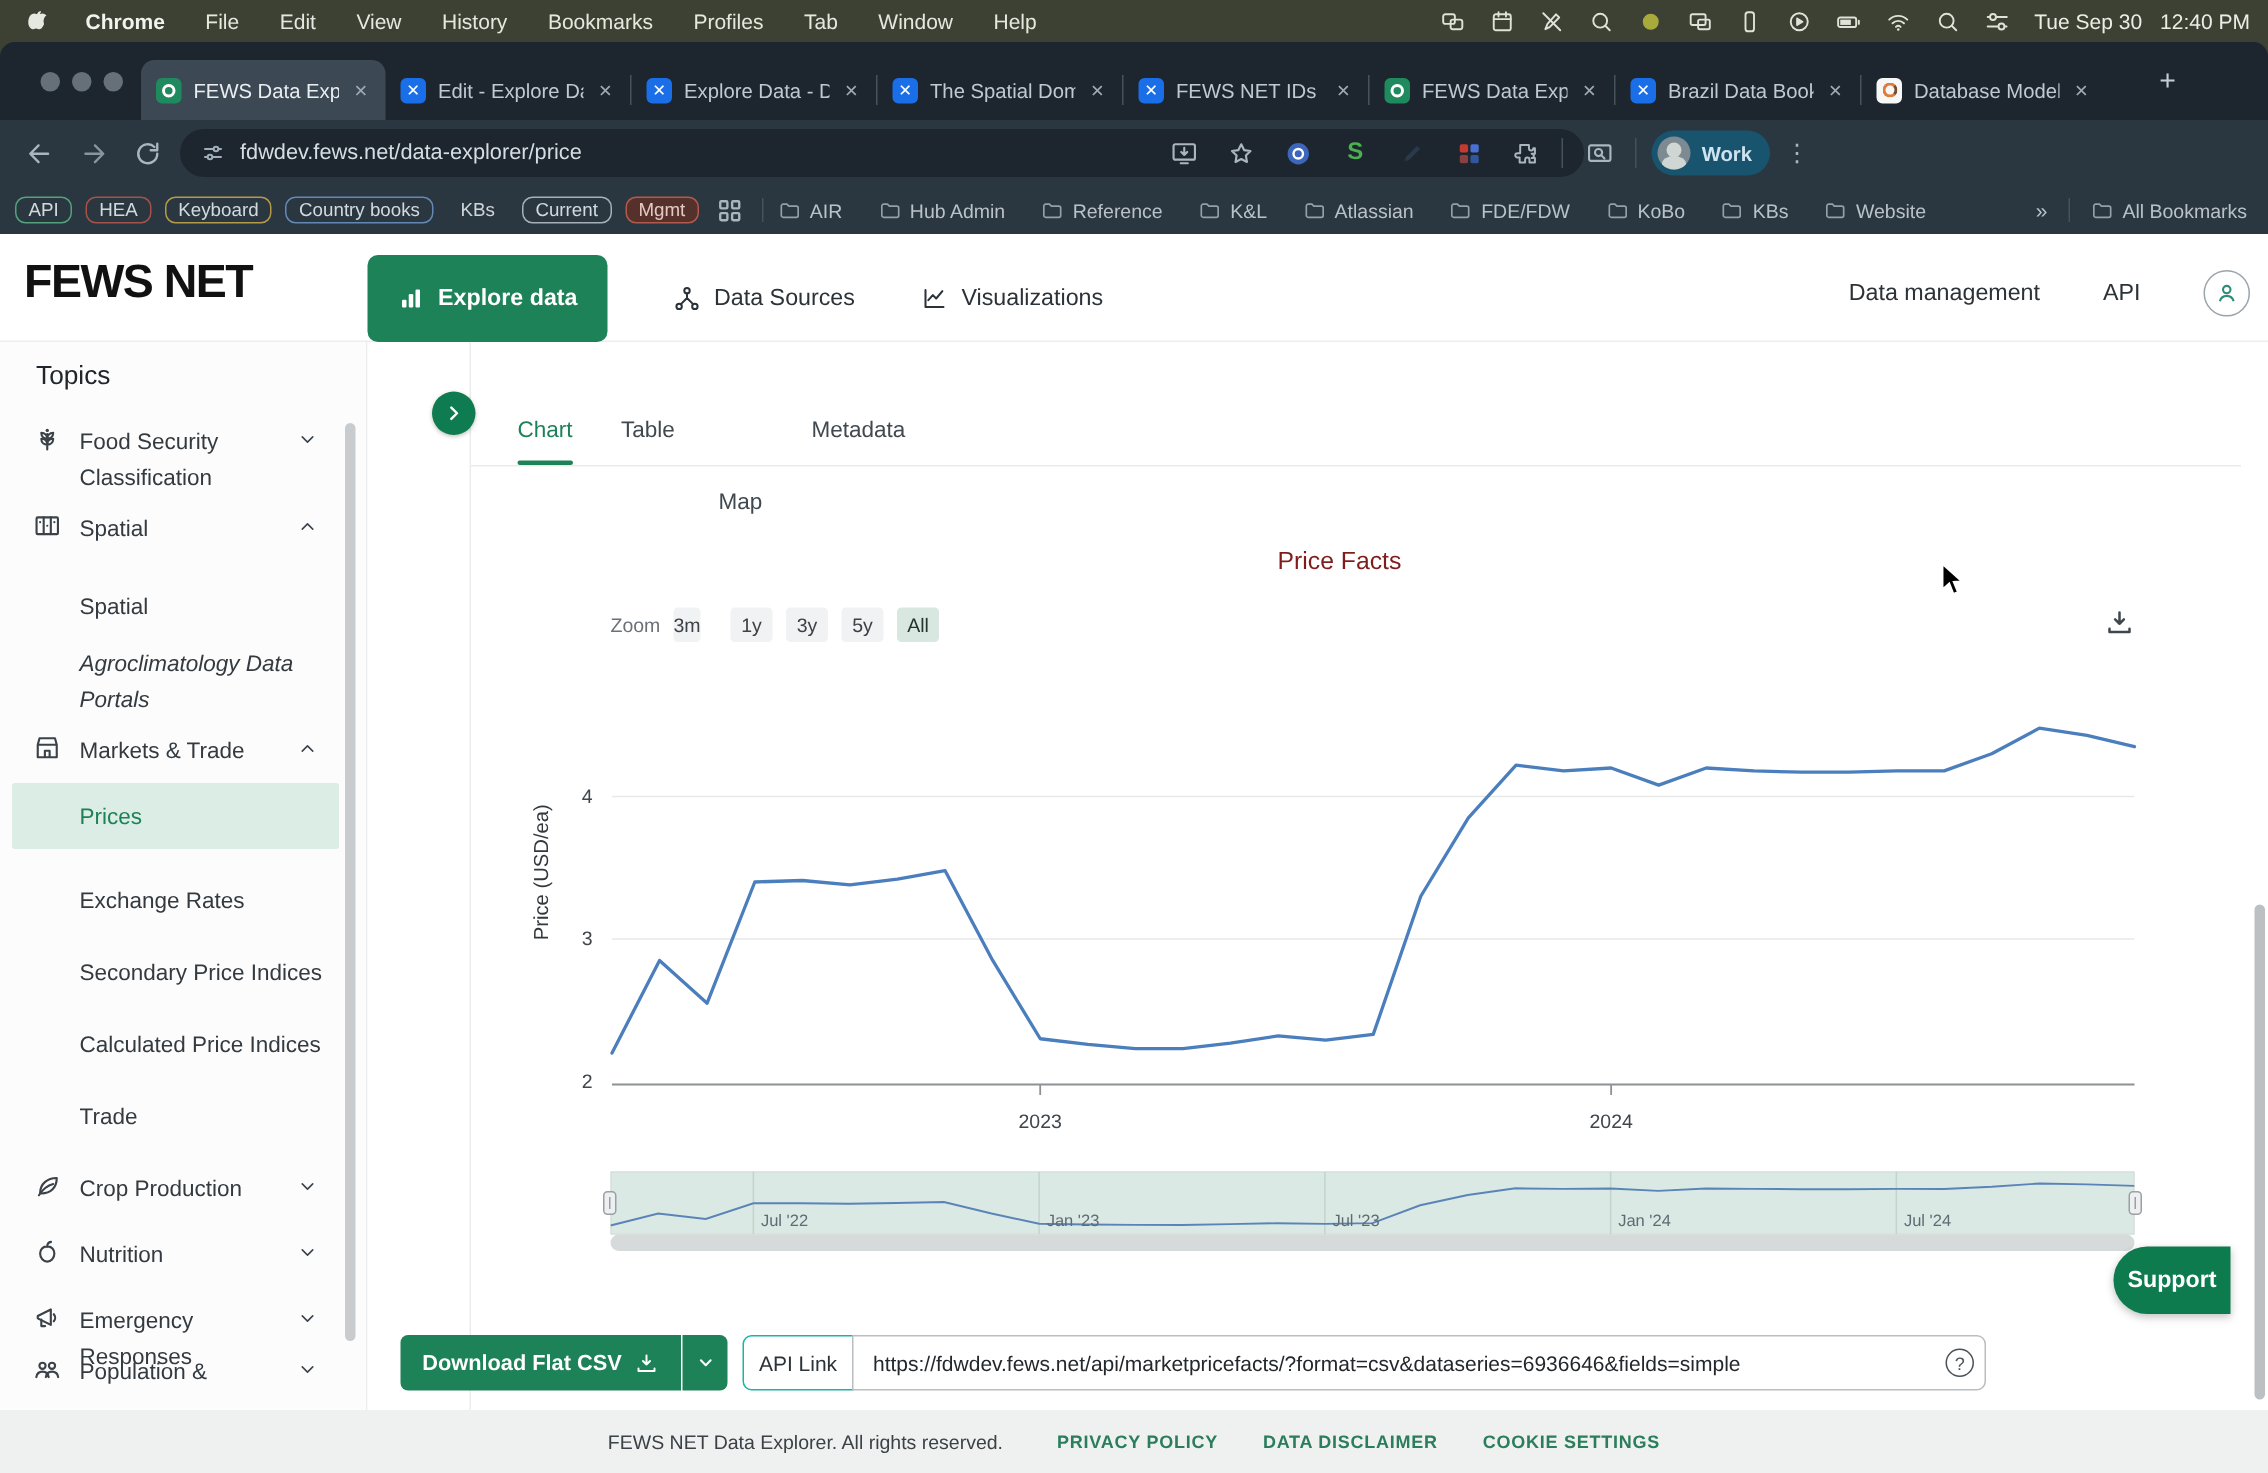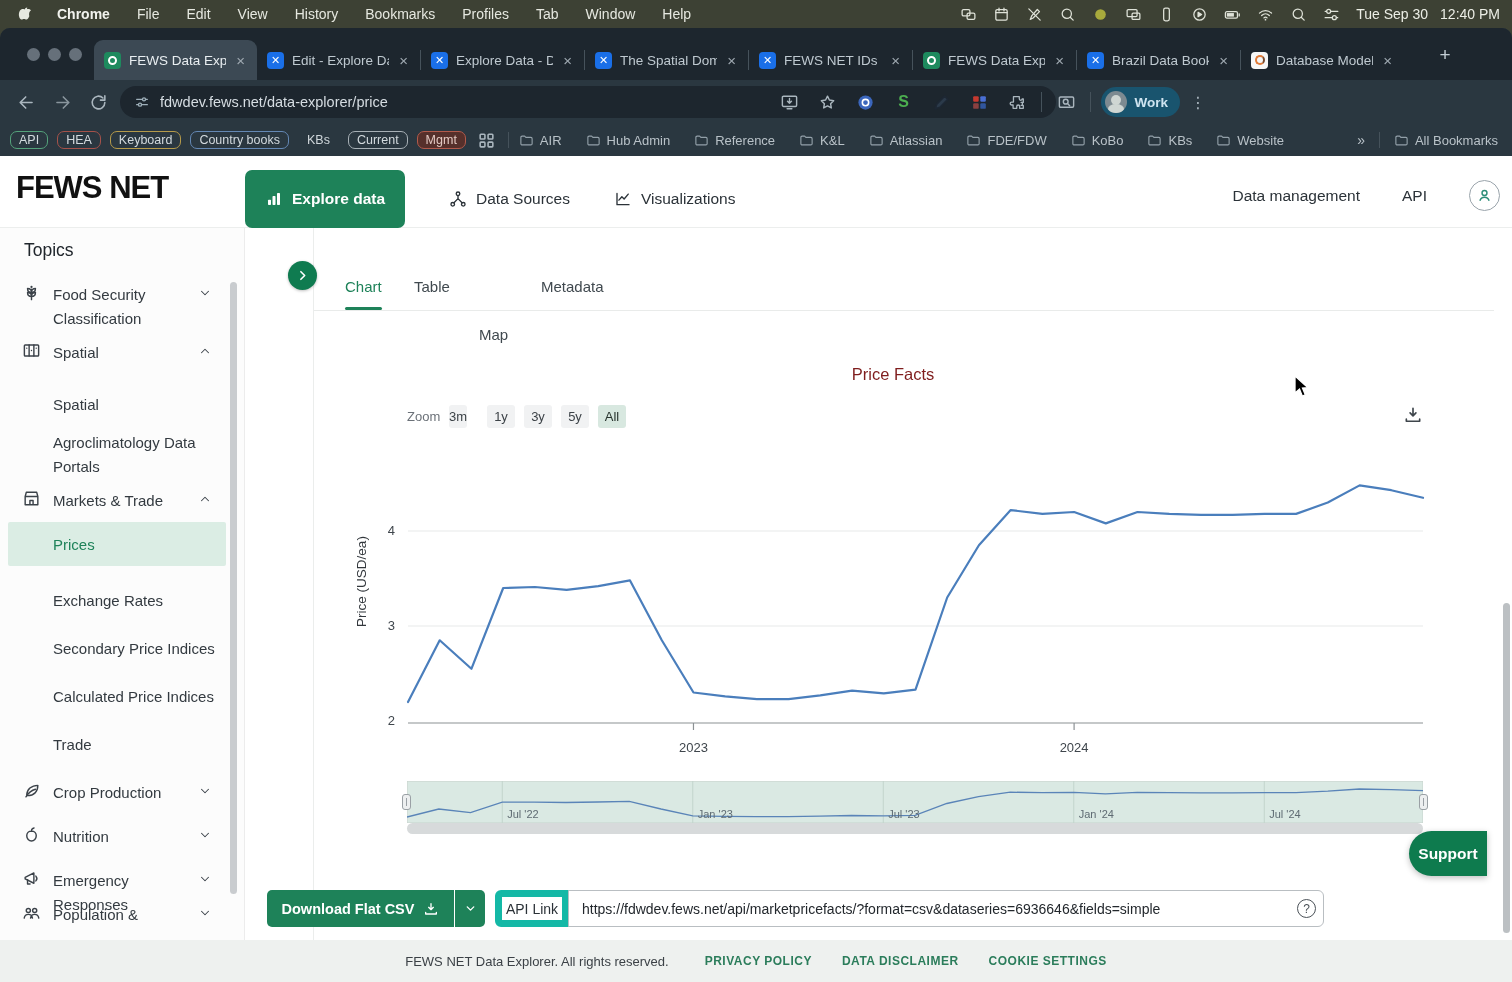--- a/index.html
+++ b/index.html
@@ -119,21 +119,21 @@
   #legend { position:absolute; left:162px; top:624px; width:1016px; display:flex; align-items:center; justify-content:center; gap:8px; }
   #legend .dash { width:18px; height:3px; border-radius:2px; }
   #legend .ltext { font-size:13.5px; color:#30373d; }
 
   #dlcsv { position:absolute; left:22px; top:662px; width:187px; height:37px; background:#1e8259; color:#fff;
     border-radius:5px 0 0 5px; display:flex; align-items:center; justify-content:center; gap:9px; font-size:14.5px; font-weight:bold; }
   #dlcsv svg { width:16px; height:16px; }
   #dlcsv-dd { position:absolute; left:210px; top:662px; width:30px; height:37px; background:#1e8259; color:#fff;
     border-radius:0 5px 5px 0; display:flex; align-items:center; justify-content:center; }
   #dlcsv-dd svg { width:13px; height:13px; }
-  #apilabel { position:absolute; left:250px; top:662px; width:74px; height:37px; border:7px solid #14b8a6; border-radius:6px 0 0 6px;
+  #apilabel { position:absolute; left:250px; top:662px; width:74px; height:37px; border:1px solid #14b8a6; border-radius:6px 0 0 6px;
     display:flex; align-items:center; justify-content:center; font-size:14px; color:#2b3238; background:#fff; }
   #apiinput { position:absolute; left:323px; top:662px; width:756px; height:37px; border:1px solid #b9bec2; border-radius:0 6px 6px 0;
     display:flex; align-items:center; padding:0 34px 0 13px; font-size:14px; color:#23282d; background:#fff;
     white-space:nowrap; overflow:hidden; }
   #apihelp { position:absolute; left:1052px; top:671px; width:19px; height:19px; border:1.4px solid #4b5258; border-radius:50%;
     font-size:12px; color:#4b5258; display:flex; align-items:center; justify-content:center; }
   #support { position:absolute; left:1164px; top:603px; width:78px; height:45px; background:#0e7b4e; color:#fff;
     border-radius:23px 0 0 23px; display:flex; align-items:center; justify-content:center; font-size:15.5px; font-weight:bold;
     box-shadow:0 2px 6px rgba(0,0,0,.25); }
 
@@ -544,21 +544,21 @@
                 </svg></span>
               <div class="slabel" style="width: 146px;">Spatial</div>
               <span class="schev"><svg viewBox="0 0 24 24" fill="none" stroke="currentColor" stroke-width="1.8" stroke-linecap="round" stroke-linejoin="round">
                   <path d="M6 15l6-6 6 6"></path>
                 </svg></span>
             </div>
             <div class="srow" style="top: 154px;">
               <div class="slabel" style="width: 168px;">Spatial</div>
             </div>
             <div class="srow" style="top: 192px;">
-              <div class="slabel" style="width: 168px;">Agroclimatology Data Portals</div>
+              <div class="slabel" style="width: 168px; font-style: italic;">Agroclimatology Data Portals</div>
             </div>
             <div class="srow" style="top: 250px;">
               <span class="sicon"><svg viewBox="0 0 24 24" fill="none" stroke="currentColor" stroke-width="1.8" stroke-linecap="round" stroke-linejoin="round">
                   <path d="M4 9.5L5.5 4h13L20 9.5M4 9.5V20h16V9.5M4 9.5h16M10 20v-5.5h4V20"></path>
                 </svg></span>
               <div class="slabel" style="width: 146px;">Markets &amp; Trade</div>
               <span class="schev"><svg viewBox="0 0 24 24" fill="none" stroke="currentColor" stroke-width="1.8" stroke-linecap="round" stroke-linejoin="round">
                   <path d="M6 15l6-6 6 6"></path>
                 </svg></span>
             </div>

